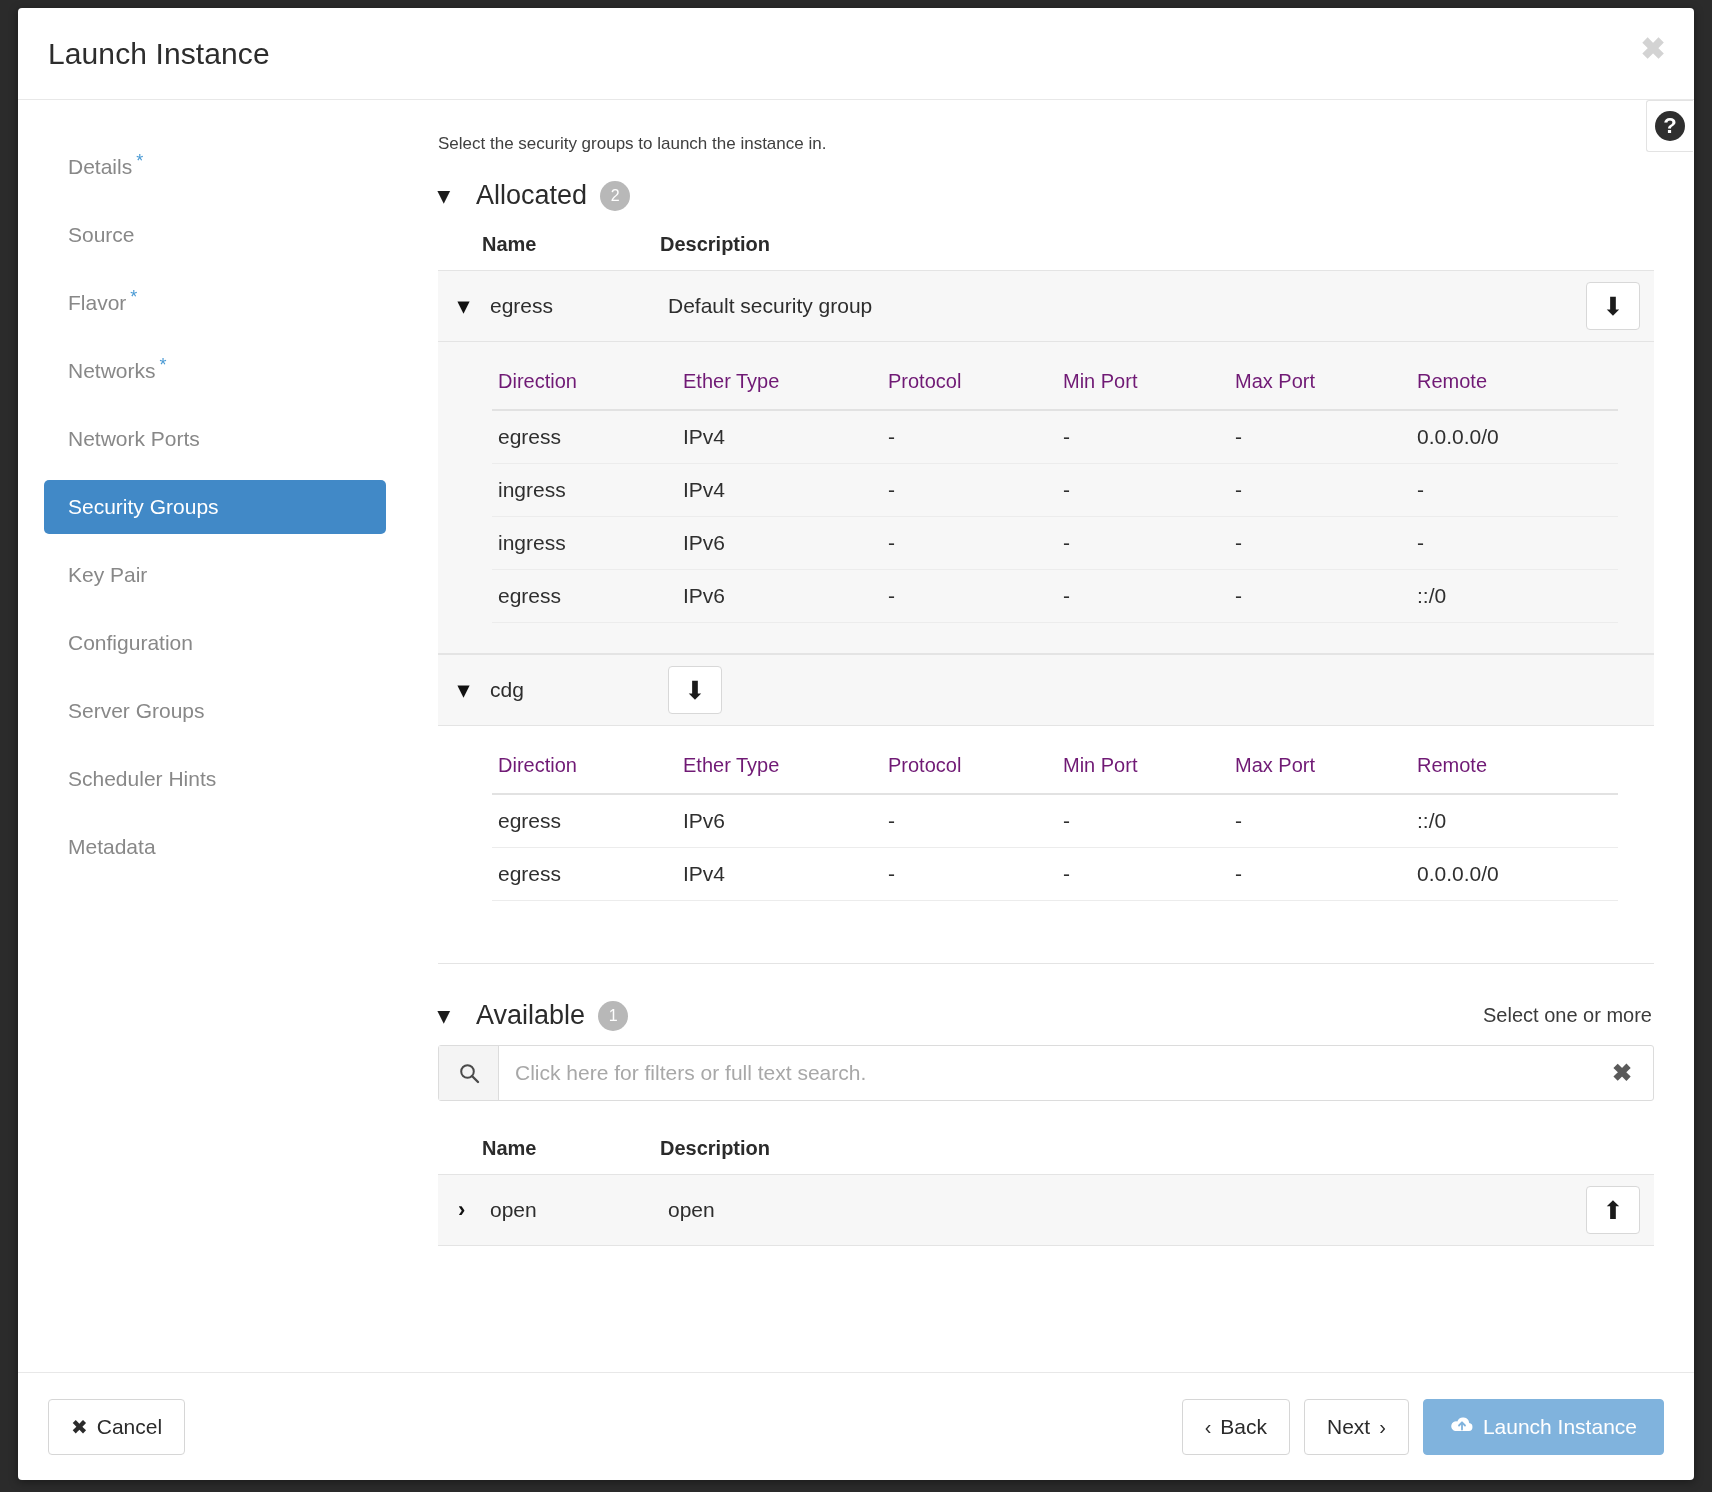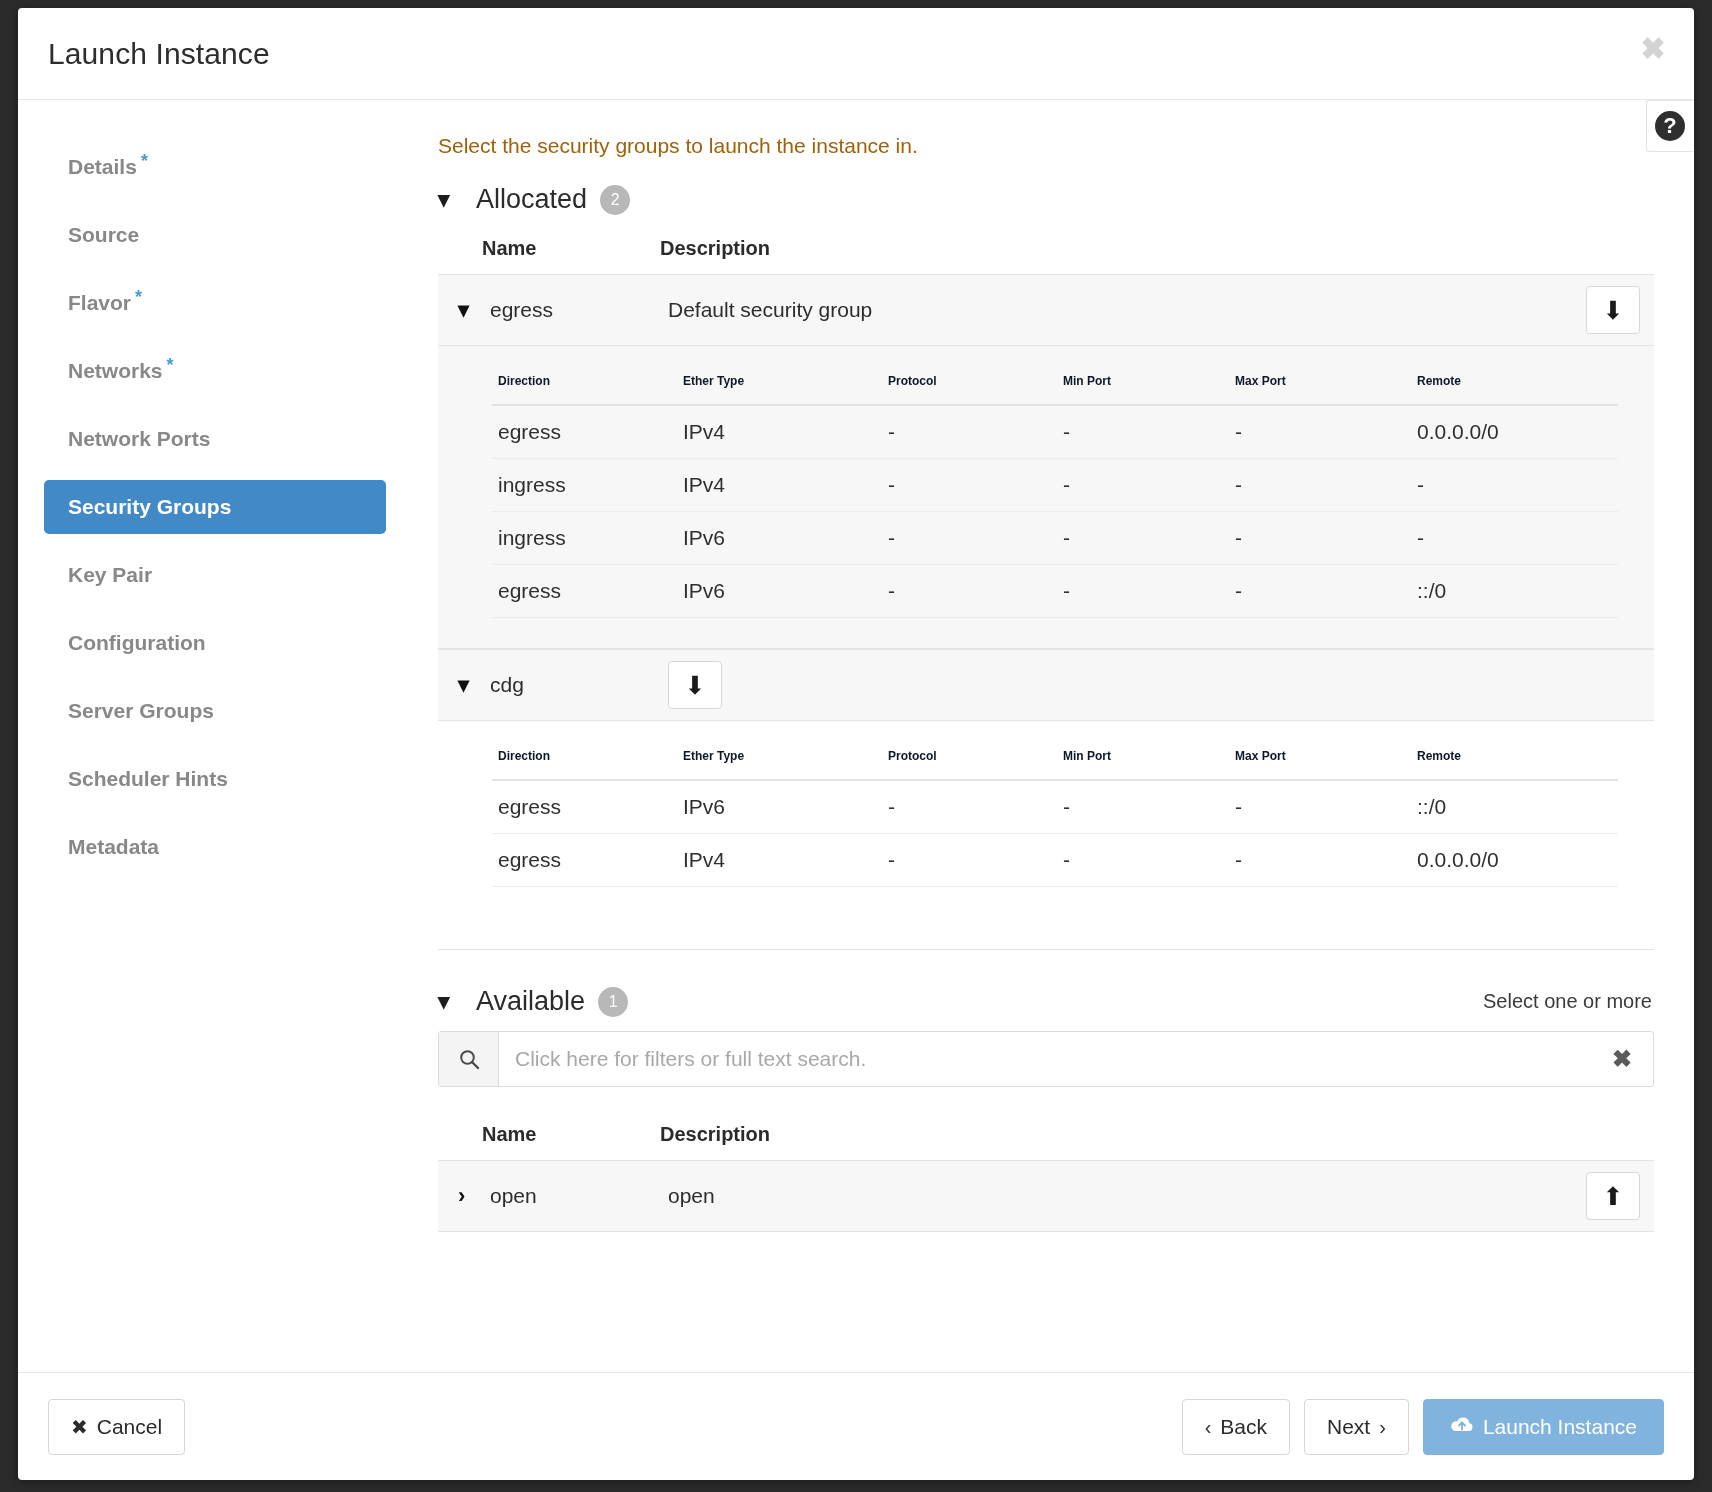--- a/index.html
+++ b/index.html
@@ -104,41 +104,40 @@
     height: 54px;
     display: flex;
     align-items: center;
     padding: 0 24px;
     border-radius: 5px;
     color: #888888;
     font-size: 21px;
     cursor: pointer;
     margin-bottom: 14px;
     white-space: nowrap;
-    font-weight: bold;
   }
   .nav-item.active {
     background: #4189c7;
     color: #ffffff;
   }
   .req-star {
     color: #4a9ad4;
     font-size: 18px;
     margin-left: 4px;
     position: relative;
     top: -6px;
   }
   .content {
     flex: 1 1 auto;
     padding: 34px 40px 0 16px;
     overflow: hidden;
   }
   .intro-text {
-    font-size: 21px;
-    color: #a16207;
+    font-size: 17px;
+    color: #404040;
     margin: 0 0 26px 0;
   }
   .section-head {
     display: flex;
     align-items: center;
     margin: 0 0 12px 0;
   }
   .caret {
     width: 26px;
     font-size: 23px;
@@ -233,23 +232,23 @@
     border-bottom: 1px solid #e4e4e4;
   }
   .rules-wrap.plain { background: #ffffff; border-bottom: none; padding-bottom: 34px;}
   table.rules {
     width: 100%;
     border-collapse: collapse;
     table-layout: fixed;
   }
   table.rules th {
     text-align: left;
-    font-size: 12px;
-    font-weight: bold;
-    color: #0f172a;
+    font-size: 20px;
+    font-weight: normal;
+    color: #701a75;
     padding: 10px 6px 16px 6px;
     border-bottom: 2px solid #e2e2e2;
   }
   table.rules td {
     font-size: 21px;
     color: #2f2f2f;
     padding: 14px 6px;
     border-bottom: 1px solid #ececec;
   }
   table.rules tr:last-child td { border-bottom: 1px solid #ececec; }

